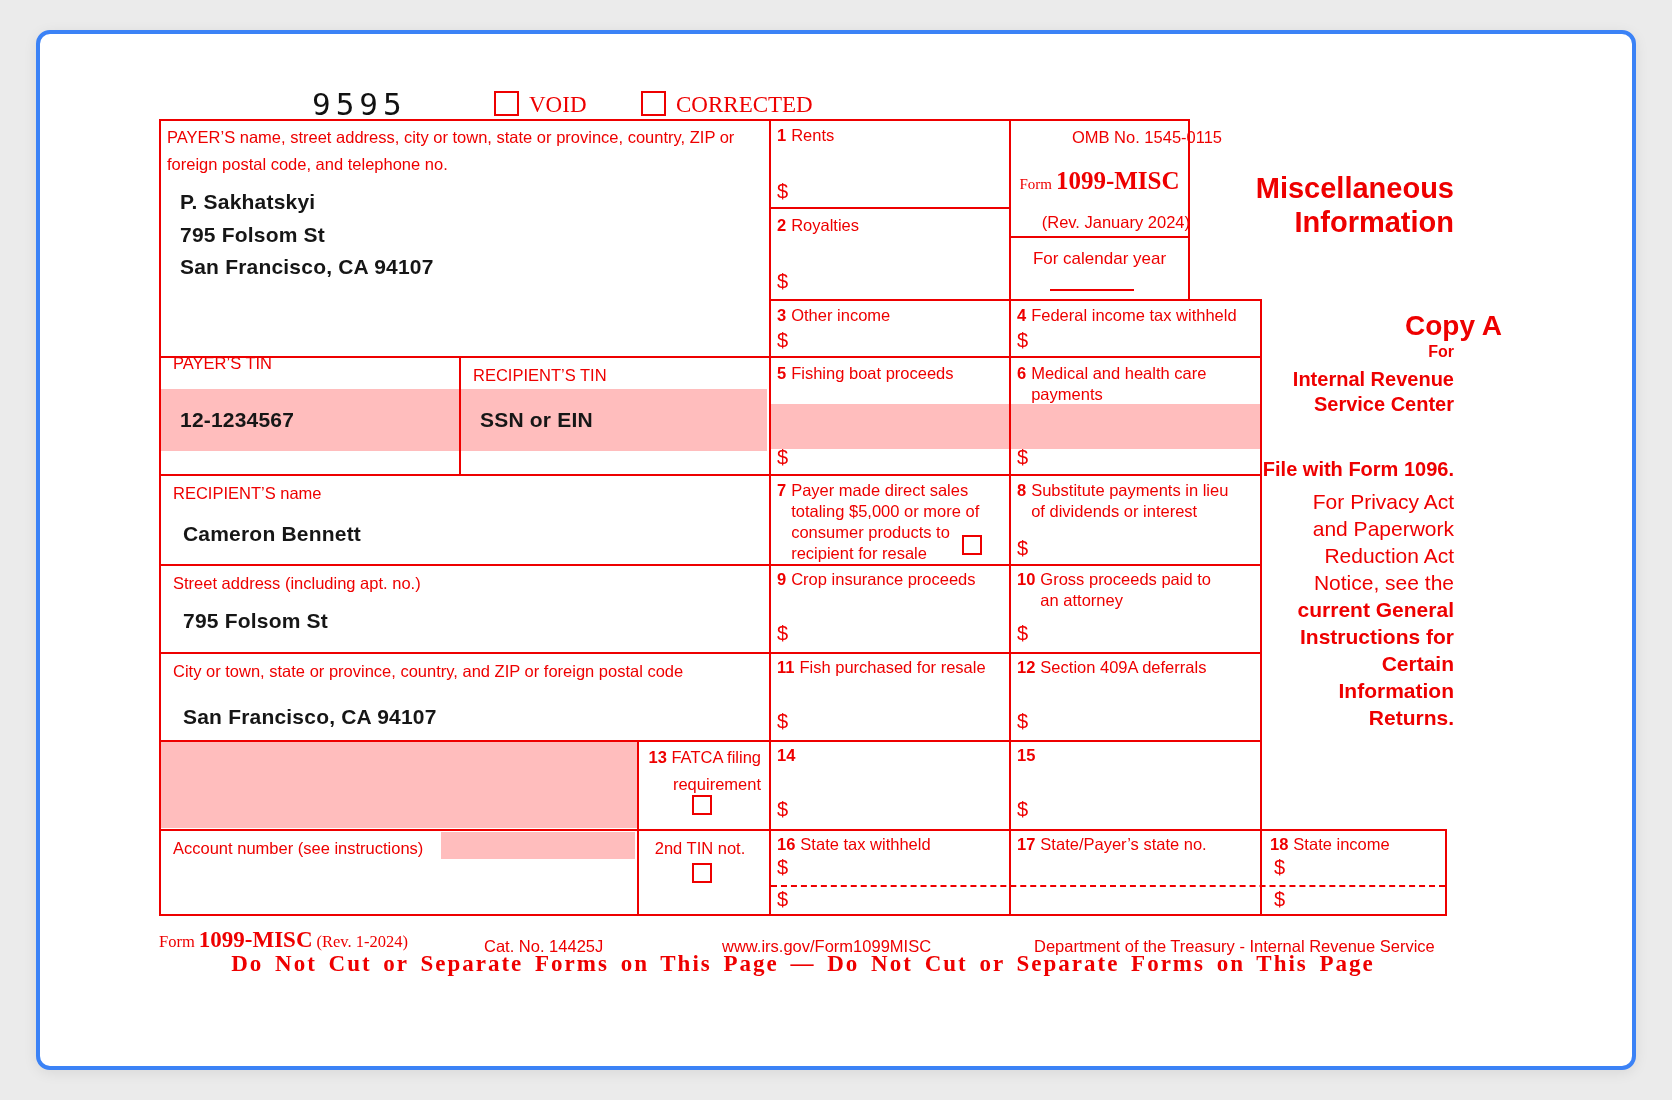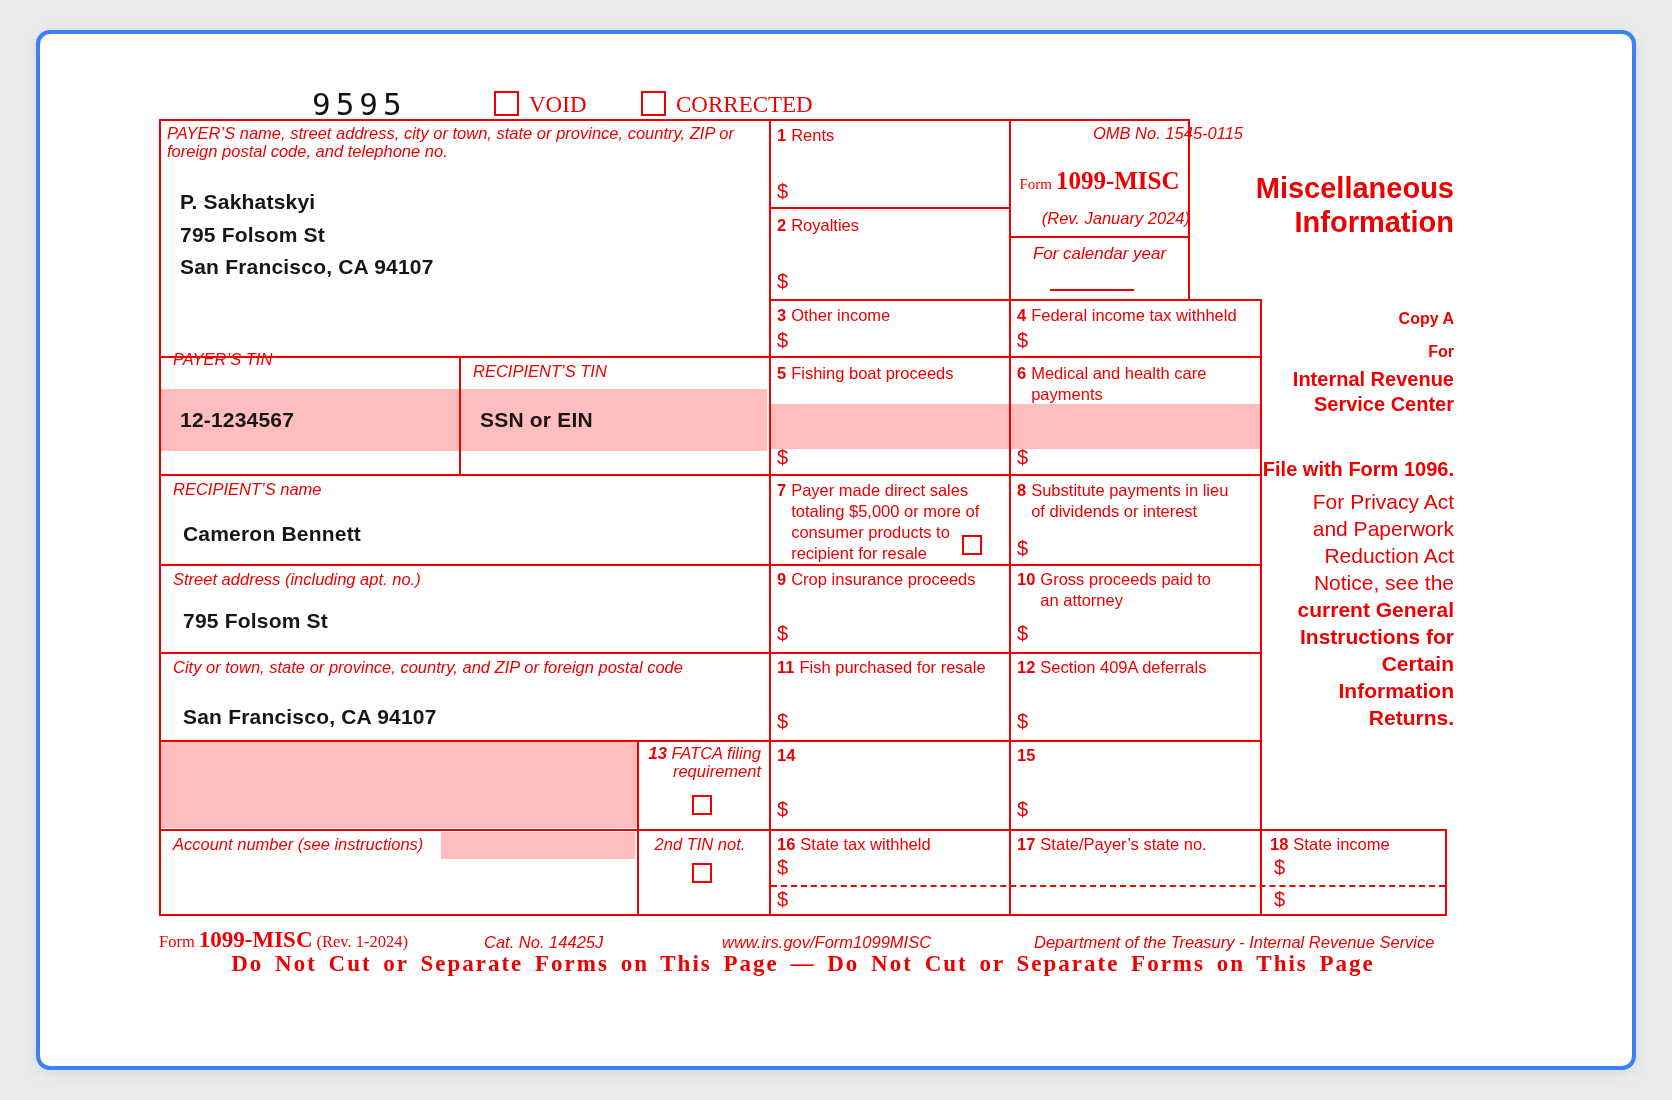--- a/index.html
+++ b/index.html
@@ -13,21 +13,21 @@
   .page {
     position:absolute; left:36px; top:30px; width:1600px; height:1040px;
     background:#ffffff; border:4px solid #3b82f6; border-radius:14px;
     box-shadow:0 3px 14px rgba(0,0,0,0.08);
   }
   .abs { position:absolute; }
   .hl  { position:absolute; height:2px; background:var(--red); z-index:2; }
   .vl  { position:absolute; width:2px;  background:var(--red); z-index:2; }
   .dash{ position:absolute; height:0; border-top:2px dashed var(--red); z-index:2; }
   .pink{ position:absolute; background:var(--pink); z-index:1; }
-  .rl  { position:absolute; color:var(--red); font-size:16.5px; line-height:18px; z-index:3;font-style:italic; }
+  .rl  { position:absolute; color:var(--red); font-size:16.5px; line-height:27px; z-index:3; }
   .bl  { position:absolute; color:var(--red); font-size:16.5px; line-height:21px; display:flex; gap:5px; z-index:3; }
   .bl b{ font-weight:bold; flex:0 0 auto; }
   .dollar { position:absolute; color:var(--red); font-size:20px; line-height:22px; z-index:3; }
   .val { position:absolute; color:#161616; font-size:21px; font-weight:600; letter-spacing:0.2px; z-index:4; }
   .cb  { position:absolute; border:2.5px solid var(--red); background:#fff; z-index:4; }
   .rt  { position:absolute; color:var(--red); text-align:right; z-index:3; }
   .code{ position:absolute; font-family:"DejaVu Sans Mono", monospace; font-size:31px; letter-spacing:5px; color:#111; z-index:3; }
   .big-label { color:var(--red); z-index:3;font-family:Liberation Serif, serif; }
 </style>
 </head>
@@ -175,34 +175,34 @@
       <span>State/Payer’s state no.</span>
     </div>
 
   <div class="bl" style="left:1230px;top:800px;width:170px">
       <b>18</b>
       <span>State income</span>
     </div>
   <div class="dollar" style="left:1234px;top:822px">$</div>
   <div class="dollar" style="left:1234px;top:854px">$</div>
 
-  <div class="rl" style="left:1022px;top:90px;width:212px;text-align:center">OMB No. 1545-0115</div>
+  <div class="rl" style="left:1001px;top:90px;width:212px;text-align:center">OMB No. 1545-0115</div>
   <div class="abs big-label" style="left:969px;top:133px;width:181px;text-align:center">
     <span style="font-size:15px">Form</span>
     <span style="font-size:25px;font-weight:bold">1099-MISC</span>
   </div>
   <div class="rl" style="left:969px;top:175px;width:181px;text-align:right">(Rev. January 2024)</div>
   <div class="rl" style="left:969px;top:211px;width:181px;text-align:center;font-size:17px">For calendar year</div>
 
   <div class="rt" style="left:1212px;top:137px;width:202px;font-size:29px;font-weight:bold;line-height:34px">
     <div>Miscellaneous</div>
     <div>Information</div>
   </div>
 
-  <div class="rt" style="left:1212px;top:276px;width:202px;font-size:16px;font-weight:bold">Copy A</div>
+  <div class="rt" style="left:1260px;top:276px;width:202px;font-size:28px;font-weight:bold">Copy A</div>
   <div class="rt" style="left:1212px;top:309px;width:202px;font-size:16px;font-weight:bold">For</div>
   <div class="rt" style="left:1212px;top:334px;width:202px;font-size:20px;font-weight:bold">Internal Revenue</div>
   <div class="rt" style="left:1212px;top:359px;width:202px;font-size:20px;font-weight:bold">Service Center</div>
   <div class="rt" style="left:1212px;top:424px;width:202px;font-size:20px;font-weight:bold">File with Form 1096.</div>
   <div class="rt" style="left:1212px;top:456px;width:202px;font-size:21px">For Privacy Act</div>
   <div class="rt" style="left:1212px;top:483px;width:202px;font-size:21px">and Paperwork</div>
   <div class="rt" style="left:1212px;top:510px;width:202px;font-size:21px">Reduction Act</div>
   <div class="rt" style="left:1212px;top:537px;width:202px;font-size:21px">Notice, see the</div>
   <div class="rt" style="left:1212px;top:564px;width:202px;font-size:21px;font-weight:bold">current General</div>
   <div class="rt" style="left:1212px;top:591px;width:202px;font-size:21px;font-weight:bold">Instructions for</div>

